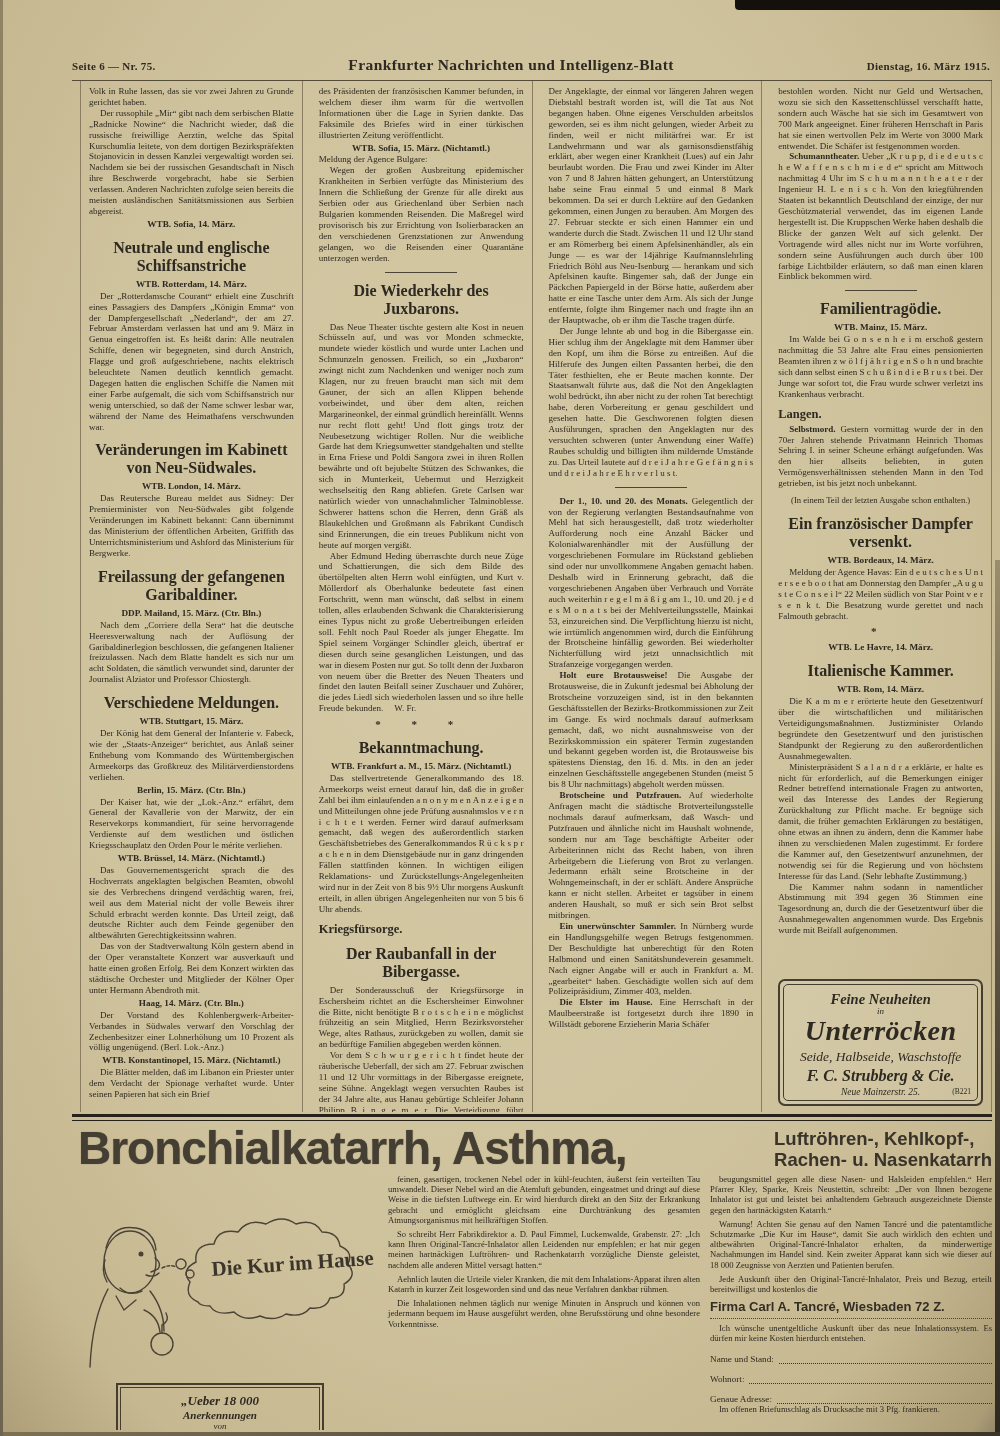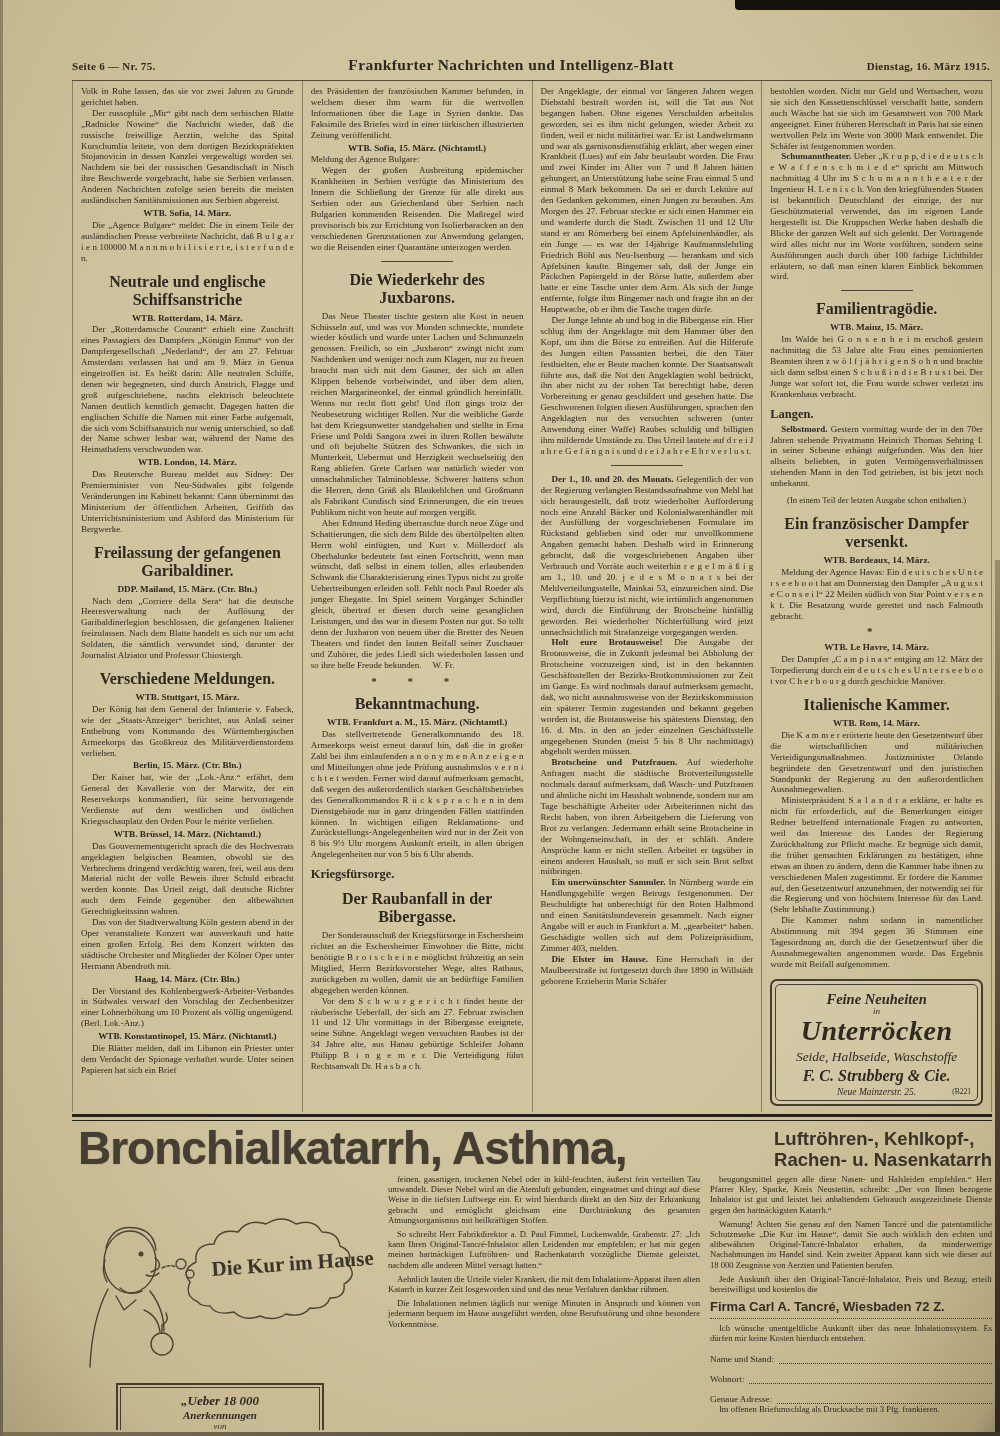--- a/index.html
+++ b/index.html
@@ -15,21 +15,21 @@
   .edge-left{position:absolute;left:0;top:0;bottom:0;width:3px;background:linear-gradient(180deg,#8f8365,#6e6450);}
 
   
   .masthead{position:absolute;top:56px;left:72px;right:10px;display:flex;align-items:baseline;}
   .mast-left,.mast-right{font-size:11px;font-weight:bold;letter-spacing:.3px;white-space:nowrap;}
   .mast-center{flex:1;text-align:center;font-size:15.5px;font-weight:bold;letter-spacing:.4px;}
   .mast-rule{position:absolute;top:80px;left:72px;right:8px;border-top:1.4px solid #564c3a;}
 
   
   .cols{position:absolute;top:81px;left:72px;right:8px;height:1031px;display:flex;}
-  .col{flex:1 1 0;border-right:1px solid #8a7d61;padding:5px 8px 0 8px;overflow:hidden;}
+  .col{flex:1 1 0;border-right:1px solid #8a7d61;padding:5px 8px 0 8px;overflow:hidden;margin-left:8px;}
   .col:first-child{border-left:1px solid #8a7d61;}
   .col-last{display:flex;flex-direction:column;padding-bottom:4px;}
   .col-text{flex:1 1 auto;overflow:hidden;}
   .b{font-size:9px;line-height:10.9px;}
   .para{text-align:justify;text-indent:11px;}
   .para-ni{text-align:justify;}
   .dateline{text-align:center;font-weight:bold;font-size:9.2px;margin:2px 0 1px;}
   .headline{font-size:16px;line-height:18px;font-weight:bold;text-align:center;margin:9px 4px 4px;}
   .headline-sm{font-size:12.5px;line-height:14px;font-weight:bold;text-align:left;margin:7px 0 3px;}
   .sep{border:0;border-top:1.2px solid #4c4436;width:72px;margin:8px auto;height:0;}
@@ -89,24 +89,24 @@
     <span class="mast-center">Frankfurter Nachrichten und Intelligenz-Blatt</span>
     <span class="mast-right">Dienstag, 16. März 1915.</span>
   </header>
   <div class="mast-rule"></div>
 
   <div class="cols">
     <section class="col">
         <div class="b para-ni">Volk in Ruhe lassen, das sie vor zwei Jahren zu Grunde gerichtet haben.</div>
         <div class="b para">Der russophile „Mir“ gibt nach dem serbischen Blatte „Radnicke Nowine“ die Nachricht wieder, daß die russische freiwillige Aerztin, welche das Spital Kurschumlia leitete, von dem dortigen Bezirkspräfekten Stojanovicin in dessen Kanzlei vergewaltigt worden sei. Nachdem sie bei der russischen Gesandtschaft in Nisch ihre Beschwerde vorgebracht, habe sie Serbien verlassen. Anderen Nachrichten zufolge seien bereits die meisten ausländischen Sanitätsmissionen aus Serbien abgereist.</div>
         <div class="b dateline">WTB. Sofia, 14. März.</div>
-        <div class="b para">Die „Agence Bulgare“ meldet: Die in einem Teile der ausländischen Presse verbreitete Nachricht, daß B u l g a r i e n  100000 M a n n  m o b i l i s i e r t e,  i s t  e r f u n d e n.</div>
         <div class="b headline">Neutrale und englische Schiffsanstriche</div>
         <div class="b dateline">WTB. Rotterdam, 14. März.</div>
         <div class="b para">Der „Rotterdamsche Courant“ erhielt eine Zuschrift eines Passagiers des Dampfers „Königin Emma“ von der Dampfergesellschaft „Nederland“, der am 27. Februar Amsterdam verlassen hat und am 9. März in Genua eingetroffen ist. Es heißt darin: Alle neutralen Schiffe, denen wir begegneten, sind durch Anstrich, Flagge und groß aufgeschriebene, nachts elektrisch beleuchtete Namen deutlich kenntlich gemacht. Dagegen hatten die englischen Schiffe die Namen mit einer Farbe aufgemalt, die sich vom Schiffsanstrich nur wenig unterschied, so daß der Name schwer lesbar war, während der Name des Heimathafens verschwunden war.</div>
+        <div class="b headline">Veränderungen im Kabinett von Neu-Südwales.</div>
         <div class="b dateline">WTB. London, 14. März.</div>
         <div class="b para">Das Reutersche Bureau meldet aus Sidney: Der Premierminister von Neu-Südwales gibt folgende Veränderungen im Kabinett bekannt: Cann übernimmt das Ministerium der öffentlichen Arbeiten, Griffith das Unterrichtsministerium und Ashford das Ministerium für Bergwerke.</div>
         <div class="b headline">Freilassung der gefangenen Garibaldiner.</div>
         <div class="b dateline">DDP. Mailand, 15. März. (Ctr. Bln.)</div>
         <div class="b para">Nach dem „Corriere della Sera“ hat die deutsche Heeresverwaltung nach der Auflösung der Garibaldinerlegion beschlossen, die gefangenen Italiener freizulassen. Nach dem Blatte handelt es sich nur um acht Soldaten, die sämtlich verwundet sind, darunter der Journalist Alziator und Professor Chiostergh.</div>
         <div class="b headline">Verschiedene Meldungen.</div>
         <div class="b dateline">WTB. Stuttgart, 15. März.</div>
         <div class="b para">Der König hat dem General der Infanterie v. Fabeck, wie der „Staats-Anzeiger“ berichtet, aus Anlaß seiner Enthebung vom Kommando des Württembergischen Armeekorps das Großkreuz des Militärverdienstordens verliehen.</div>
         <div class="b dateline">Berlin, 15. März. (Ctr. Bln.)</div>
         <div class="b para">Der Kaiser hat, wie der „Lok.-Anz.“ erfährt, dem General der Kavallerie von der Marwitz, der ein Reservekorps kommandiert, für seine hervorragende Verdienste auf dem westlichen und östlichen Kriegsschauplatz den Orden Pour le mérite verliehen.</div>
@@ -155,21 +155,20 @@
           <div class="b dateline">WTB. Mainz, 15. März.</div>
           <div class="b para">Im Walde bei G o n s e n h e i m  erschoß gestern nachmittag die 53 Jahre alte Frau eines pensionierten Beamten ihren z w ö l f j ä h r i g e n  S o h n  und brachte sich dann selbst einen S c h u ß  i n  d i e  B r u s t  bei. Der Junge war sofort tot, die Frau wurde schwer verletzt ins Krankenhaus verbracht.</div>
           <div class="b headline-sm">Langen.</div>
           <div class="b para"><span class="lead">Selbstmord.</span> <span>Gestern vormittag wurde der in den 70er Jahren stehende Privatmann Heinrich Thomas Sehring I. in seiner Scheune erhängt aufgefunden. Was den hier allseits beliebten, in guten Vermögensverhältnissen stehenden Mann in den Tod getrieben, ist bis jetzt noch unbekannt.</span></div>
           <div class="b note">(In einem Teil der letzten Ausgabe schon enthalten.)</div>
           <div class="b headline">Ein französischer Dampfer versenkt.</div>
           <div class="b dateline">WTB. Bordeaux, 14. März.</div>
           <div class="b para">Meldung der Agence Havas: Ein d e u t s c h e s  U n t e r s e e b o o t  hat am Donnerstag den Dampfer „A u g u s t e  C o n s e i l“  22 Meilen südlich von Star Point v e r s e n k t.  Die Besatzung wurde gerettet und nach Falmouth gebracht.</div>
           <div class="b stars">*</div>
           <div class="b dateline">WTB. Le Havre, 14. März.</div>
-          <div class="b para">Der Dampfer „C a m p i n a s“ entging am 12. März der Torpedierung durch ein d e u t s c h e s  U n t e r s e e b o o t  vor C h e r b o u r g  durch geschickte Manöver.</div>
           <div class="b headline">Italienische Kammer.</div>
           <div class="b dateline">WTB. Rom, 14. März.</div>
           <div class="b para">Die K a m m e r  erörterte heute den Gesetzentwurf über die wirtschaftlichen und militärischen Verteidigungsmaßnahmen. Justizminister Orlando begründete den Gesetzentwurf und den juristischen Standpunkt der Regierung zu den außerordentlichen Ausnahmegewalten.</div>
           <div class="b para">Ministerpräsident S a l a n d r a  erklärte, er halte es nicht für erforderlich, auf die Bemerkungen einiger Redner betreffend internationale Fragen zu antworten, weil das Interesse des Landes der Regierung Zurückhaltung zur Pflicht mache. Er begnüge sich damit, die früher gemachten Erklärungen zu bestätigen, ohne etwas an ihnen zu ändern, denn die Kammer habe ihnen zu verschiedenen Malen zugestimmt. Er fordere die Kammer auf, den Gesetzentwurf anzunehmen, der notwendig sei für die Regierung und von höchstem Interesse für das Land. (Sehr lebhafte Zustimmung.)</div>
           <div class="b para">Die Kammer nahm sodann in namentlicher Abstimmung mit 394 gegen 36 Stimmen eine Tagesordnung an, durch die der Gesetzentwurf über die Ausnahmegewalten angenommen wurde. Das Ergebnis wurde mit Beifall aufgenommen.</div>
         </div>
       <div class="u-ad">
         <div class="u-ad-in">
           <div class="u1">Feine Neuheiten</div>
           <div class="u2">in</div>

